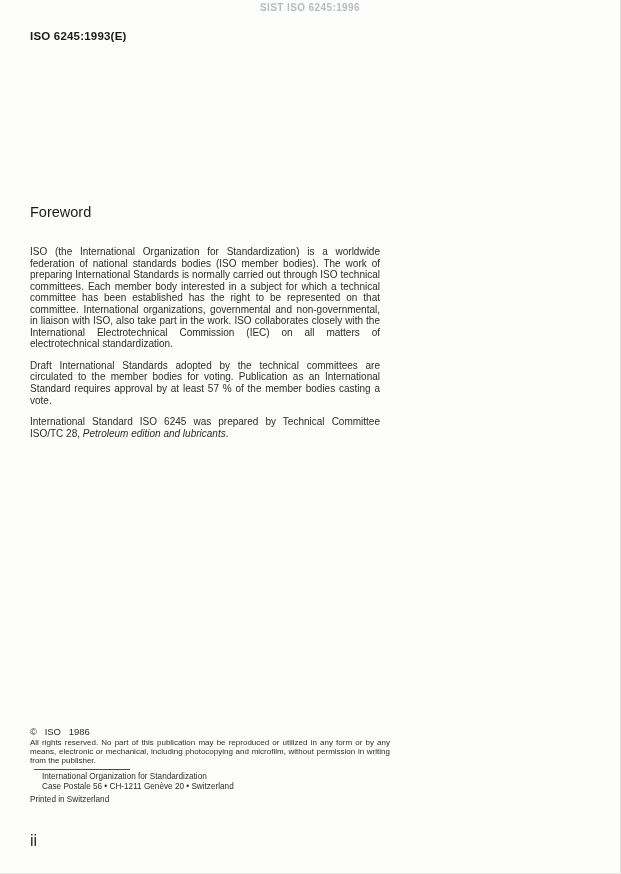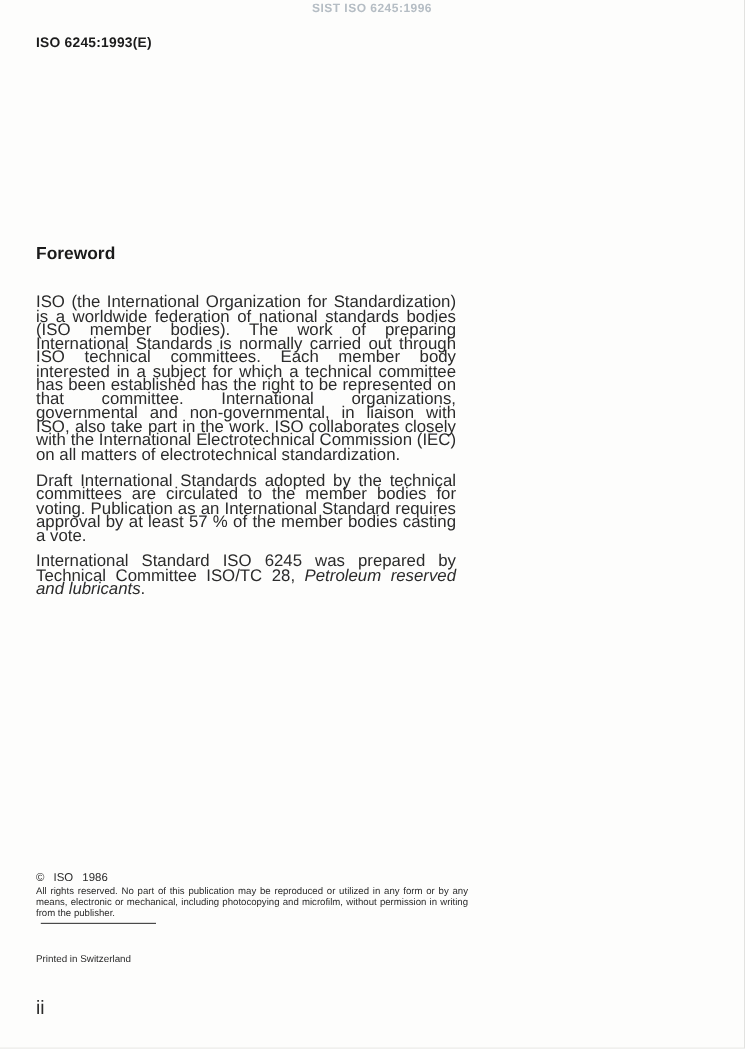--- a/index.html
+++ b/index.html
@@ -38,29 +38,29 @@
     font-weight: bold;
     color: #1b1b1b;
     letter-spacing: 0.2px;
   }
   .heading {
     position: absolute;
     top: 204px;
     left: 30px;
     margin: 0;
     font-size: 14.5px;
-    font-weight: bold;
+    font-weight: normal;
     color: #1b1b1b;
   }
   .body-text {
     position: absolute;
     top: 246px;
     left: 30px;
     width: 350px;
-    font-size: 14px;
+    font-size: 10px;
     line-height: 11.55px;
     text-align: justify;
     color: #2b2b2b;
   }
   .body-text p {
     margin: 0 0 10px 0;
   }
   .italic {
     font-style: italic;
   }
@@ -120,27 +120,31 @@
 
   <div class="watermark">SIST ISO 6245:1996</div>
 
   <div class="doc-ref">ISO 6245:1993(E)</div>
 
   <h1 class="heading">Foreword</h1>
 
   <div class="body-text">
     <p>ISO (the International Organization for Standardization) is a worldwide federation of national standards bodies (ISO member bodies). The work of preparing International Standards is normally carried out through ISO technical committees. Each member body interested in a subject for which a technical committee has been established has the right to be represented on that committee. International organizations, governmental and non-governmental, in liaison with ISO, also take part in the work. ISO collaborates closely with the International Electrotechnical Commission (IEC) on all matters of electrotechnical standardization.</p>
     <p>Draft International Standards adopted by the technical committees are circulated to the member bodies for voting. Publication as an International Standard requires approval by at least 57 % of the member bodies casting a vote.</p>
-    <p><span>International Standard ISO 6245 was prepared by Technical Committee ISO/TC 28, </span><span class="italic">Petroleum reserved and lubricants</span><span>.</span></p>
+    <p><span>International Standard ISO 6245 was prepared by Technical Committee ISO/TC 28, </span><span class="italic">Petroleum edition and lubricants</span><span>.</span></p>
   </div>
 
   <div class="copyright">© ISO 1986</div>
 
   <div class="rights">All rights reserved. No part of this publication may be reproduced or utilized in any form or by any means, electronic or mechanical, including photocopying and microfilm, without permission in writing from the publisher.</div>
 
   <div class="footer-divider"></div>
 
+  <div class="org-block">
+    <div>International Organization for Standardization</div>
+    <div>Case Postale 56 • CH-1211 Genève 20 • Switzerland</div>
+  </div>
 
   <div class="printed">Printed in Switzerland</div>
 
   <div class="page-number">ii</div>
 
 </div>
 
 </body></html>

